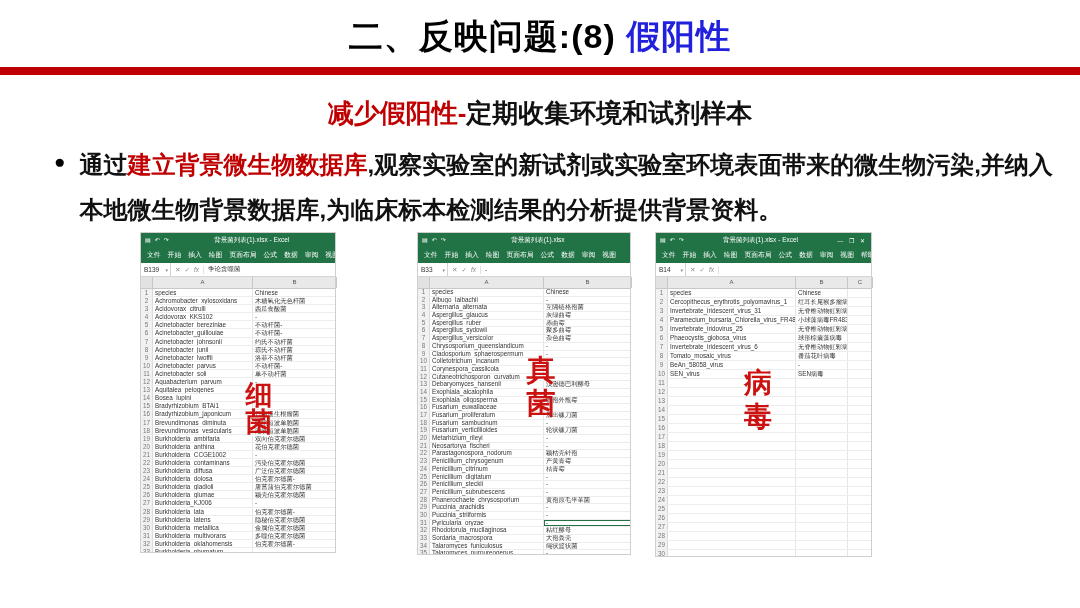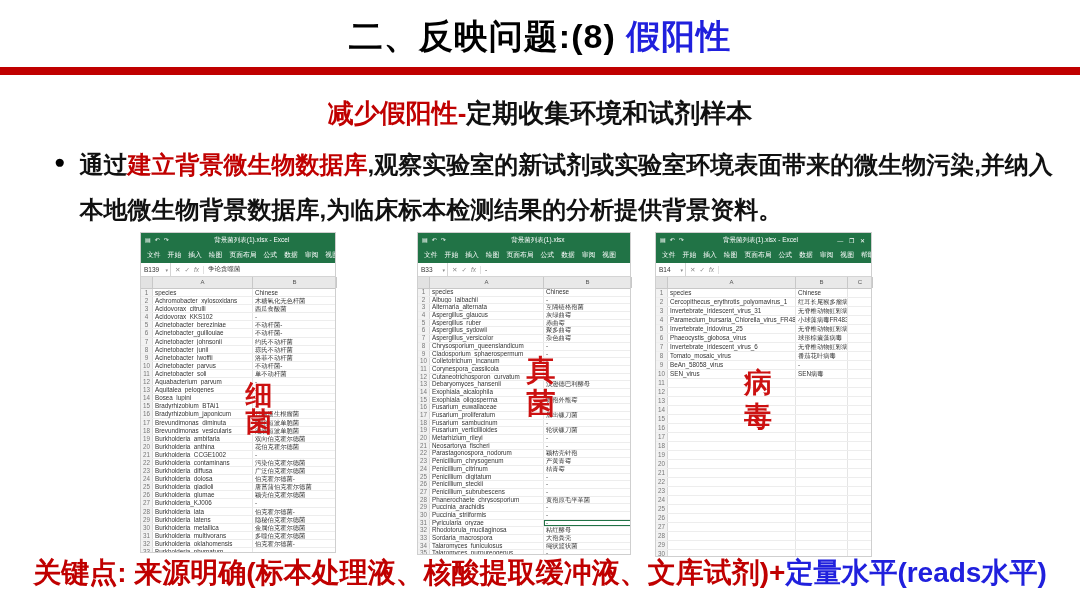--- a/index.html
+++ b/index.html
@@ -708,14 +708,13 @@
           <div class="xl-cell" style="width: 52px; flex: 0 0 52px;"></div>
           <div class="xl-cell" style="width: 25px; flex: 0 0 25px;"></div>
         </div>
       </div>
     </div>
 
   <div class="overlay-label" style="left:242px;top:382px;font-size:27px;line-height:27px;">细菌</div>
   <div class="overlay-label" style="left:524px;top:354px;font-size:29px;line-height:33px;">真菌</div>
   <div class="overlay-label" style="left:741px;top:366px;font-size:28px;line-height:34px;">病毒</div>
 
-  <div class="keypoint"><span class="red">关键点: 来源明确(标本处理液、核酸提取缓冲液、文库试剂)</span><span class="red">+</span><span class="blue">定量水平(reads水平)</span></div>
 </div>
 
 </body></html>

